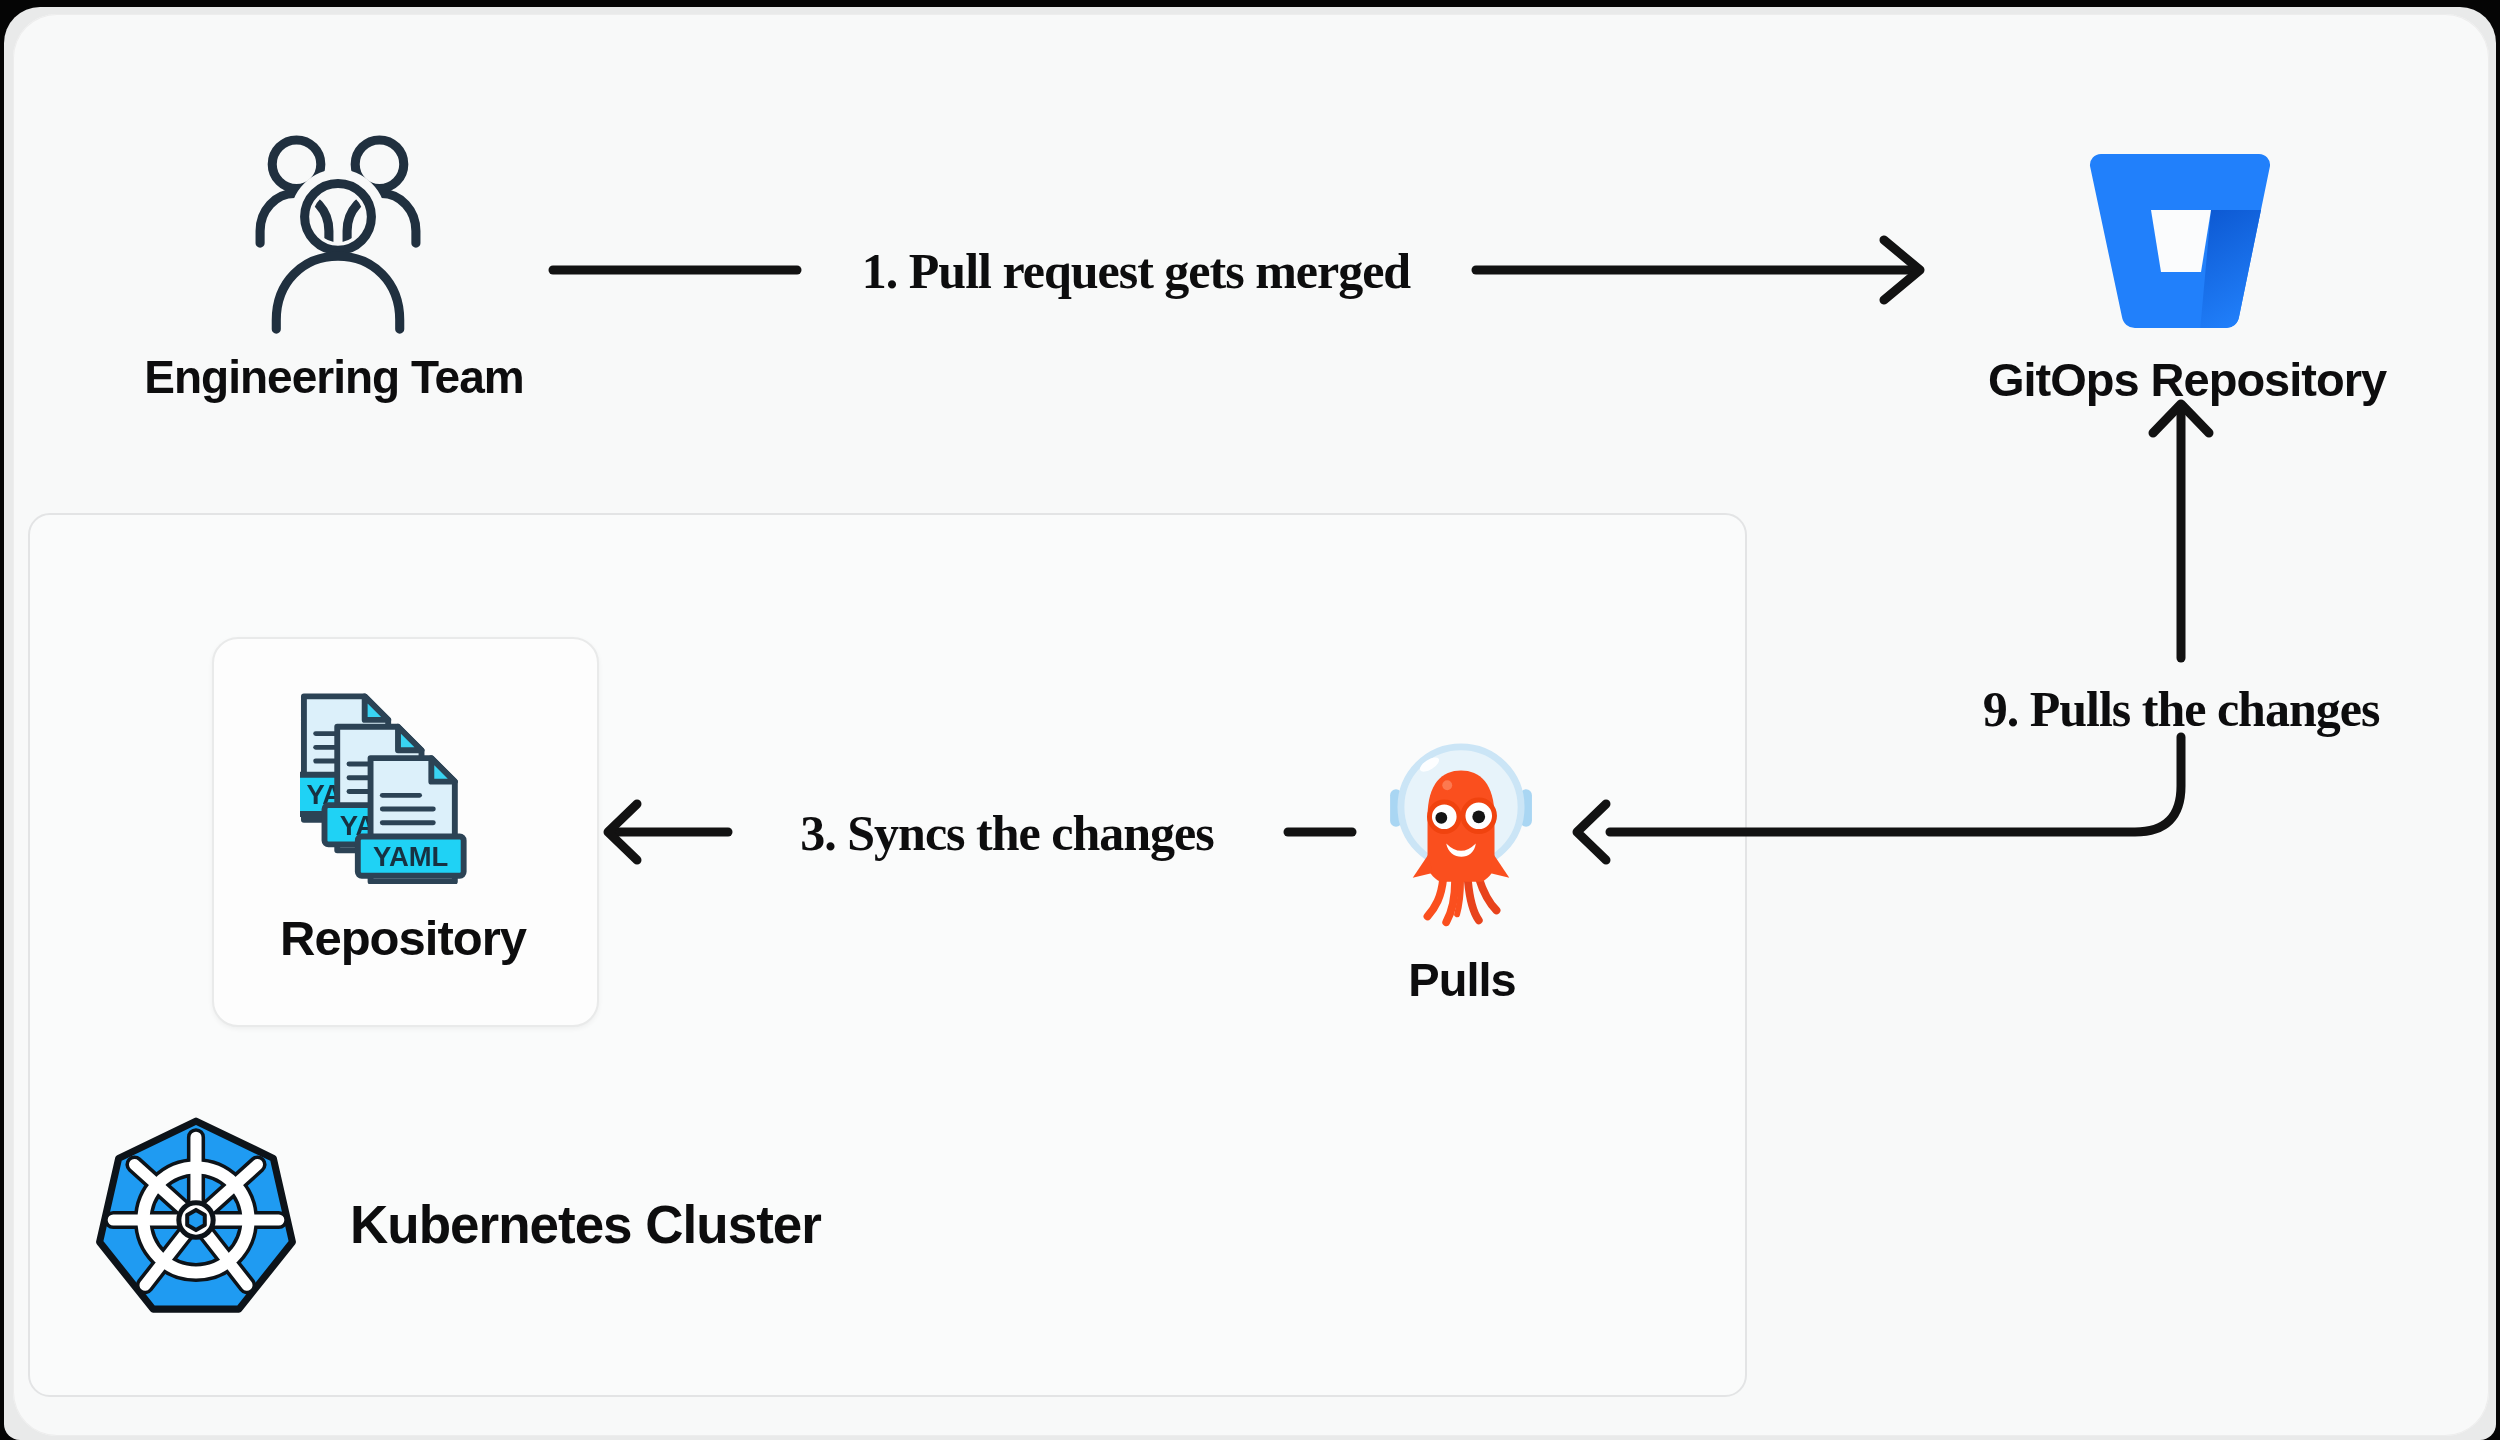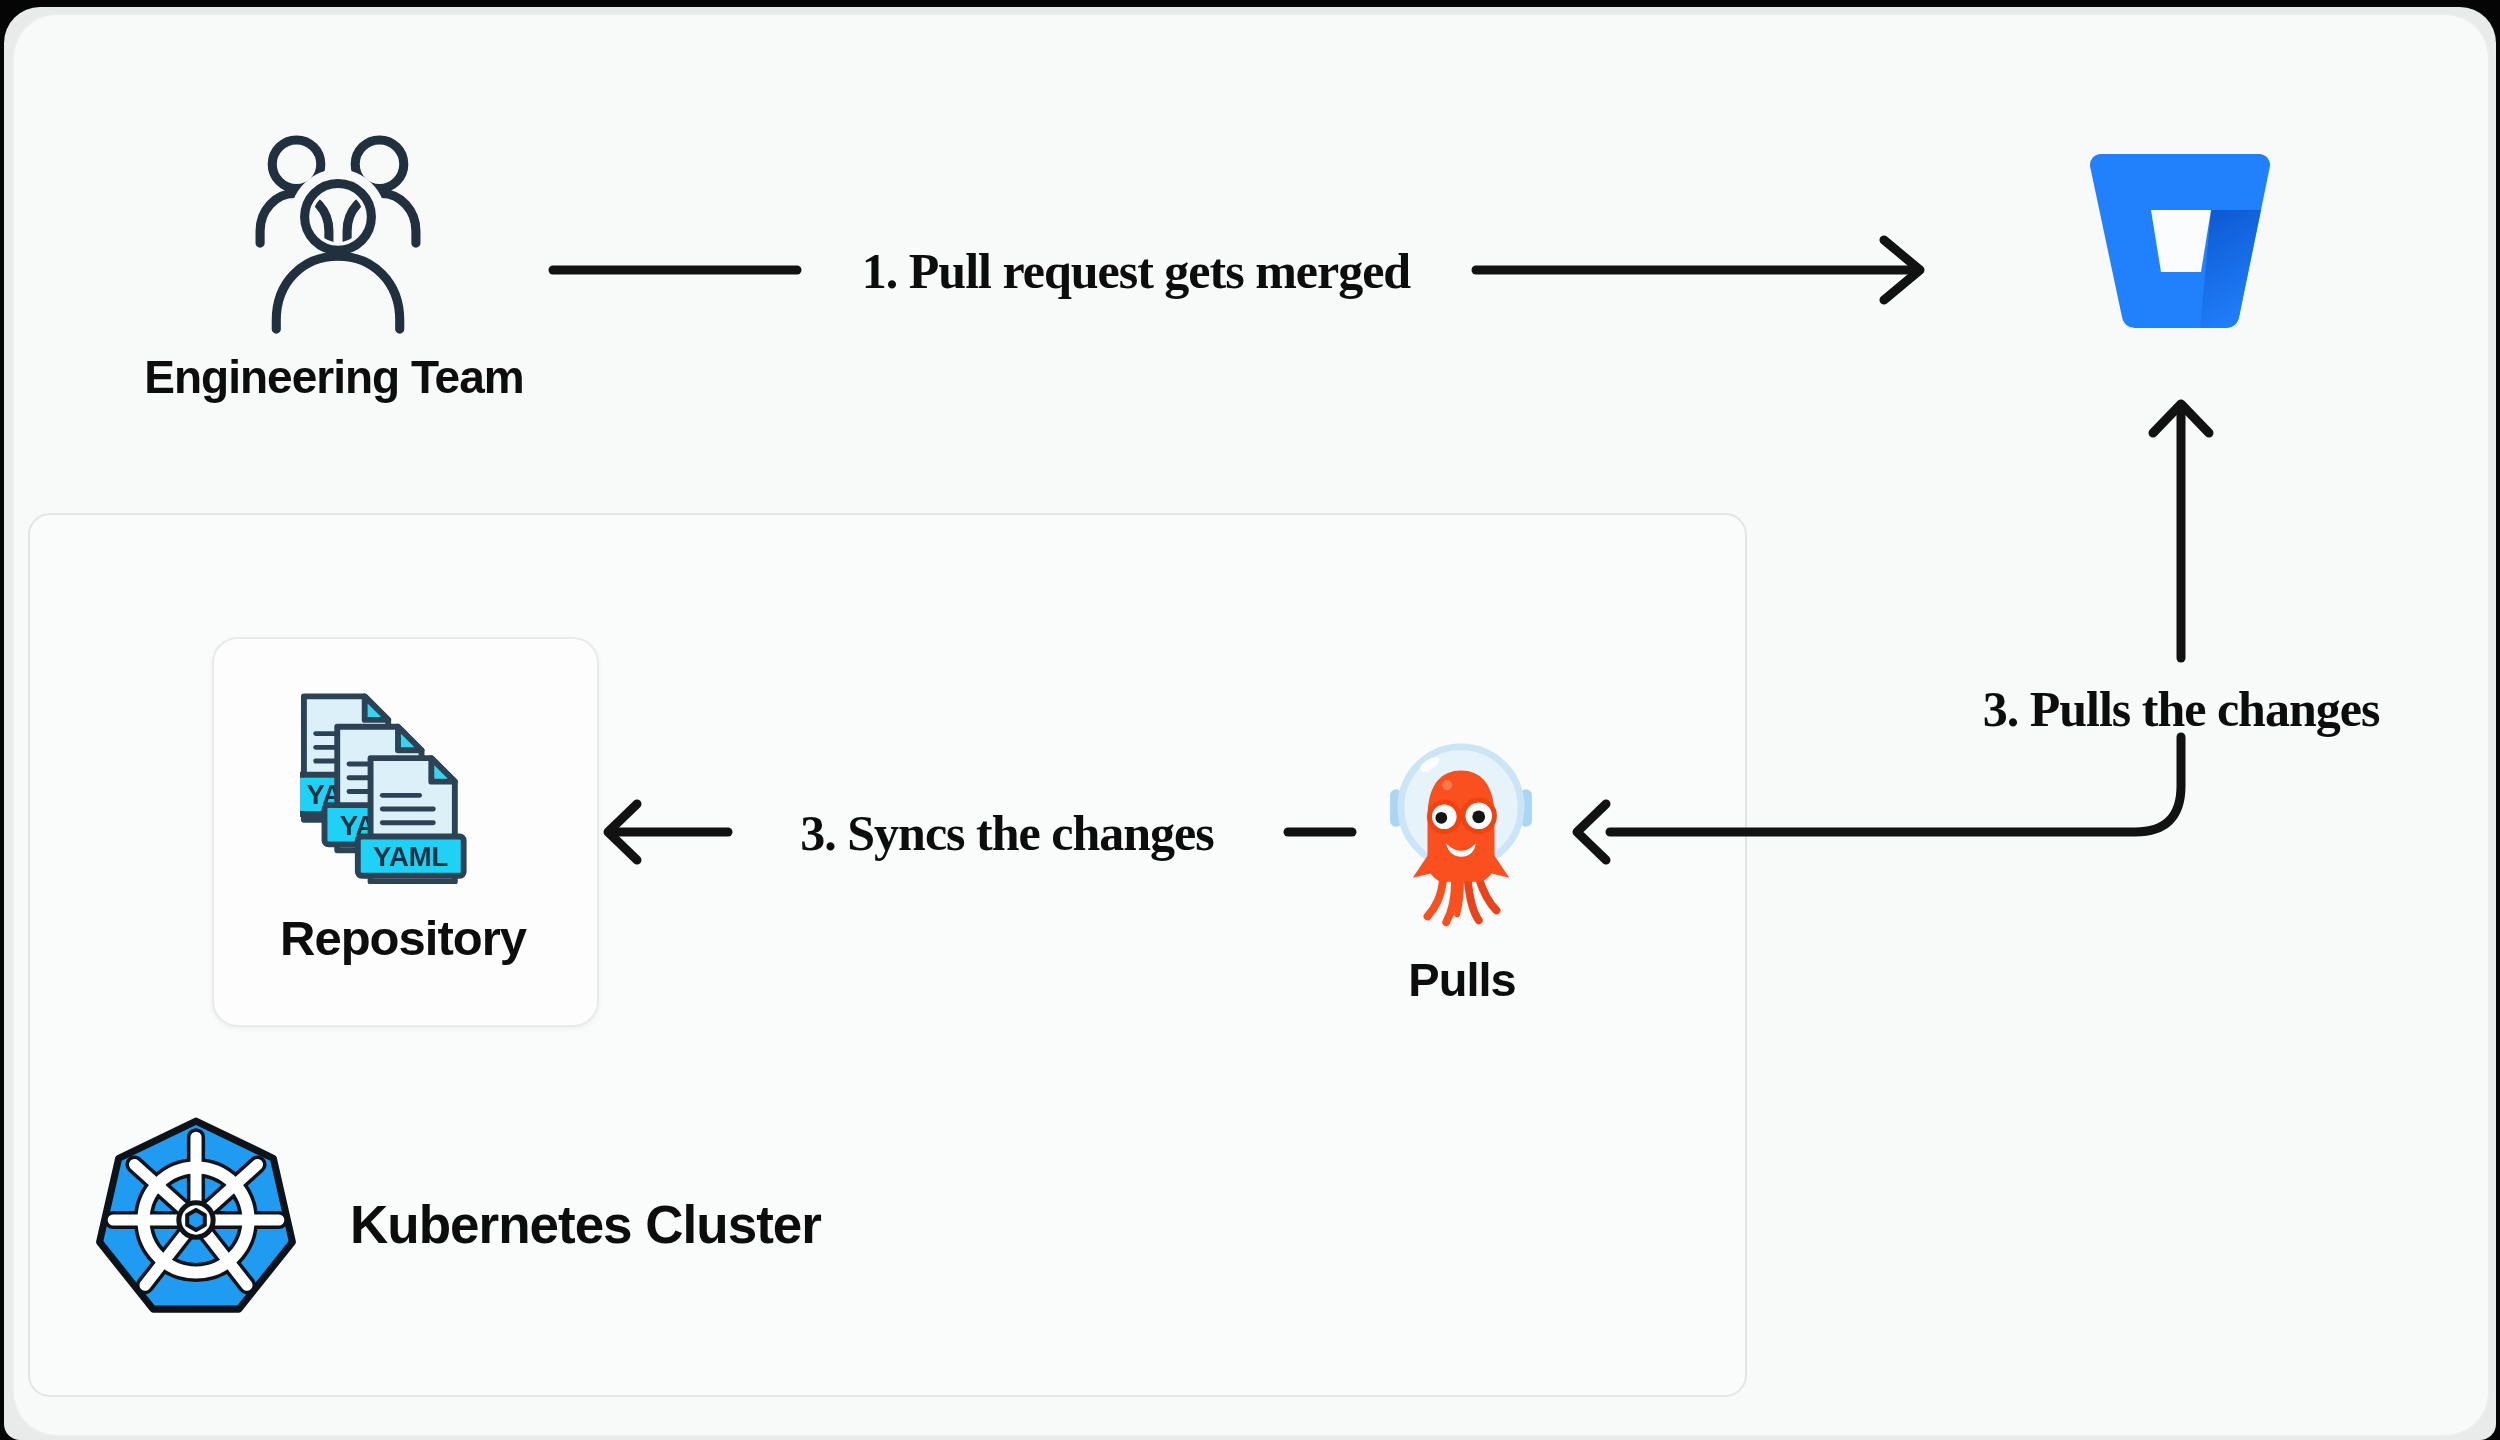--- a/index.html
+++ b/index.html
@@ -158,26 +158,27 @@
       <g>
         <path d="M1352 832 H1288"></path>
         <path d="M728 832 H614"></path>
         <path d="M637 804 L608 832 L637 860"></path>
       </g>
     </g>
   </svg>
 
   <div class="lbl lbl-node" style="left:334px;top:350px;font-size:46px">Engineering Team</div>
 
+  <div class="lbl lbl-node" style="left:2187px;top:352px">GitOps Repository</div>
 
   <div class="lbl lbl-node" style="left:1462px;top:952px">Pulls</div>
 
   <div class="lbl lbl-node" style="left:403px;top:910px;font-size:49px">Repository</div>
 
   <div class="lbl lbl-node" style="left:350px;top:1194px;font-size:53px;transform:none">Kubernetes Cluster</div>
 
   <div class="lbl lbl-step" style="left:1136px;top:242px">1. Pull request gets merged</div>
 
-  <div class="lbl lbl-step" style="left:2181px;top:680px">3. Pulls the changes</div>
+  <div class="lbl lbl-step" style="left:2181px;top:680px">9. Pulls the changes</div>
 
   <div class="lbl lbl-step" style="left:1007px;top:804px">3. Syncs the changes</div>
 
 </div>
 
 </body></html>

